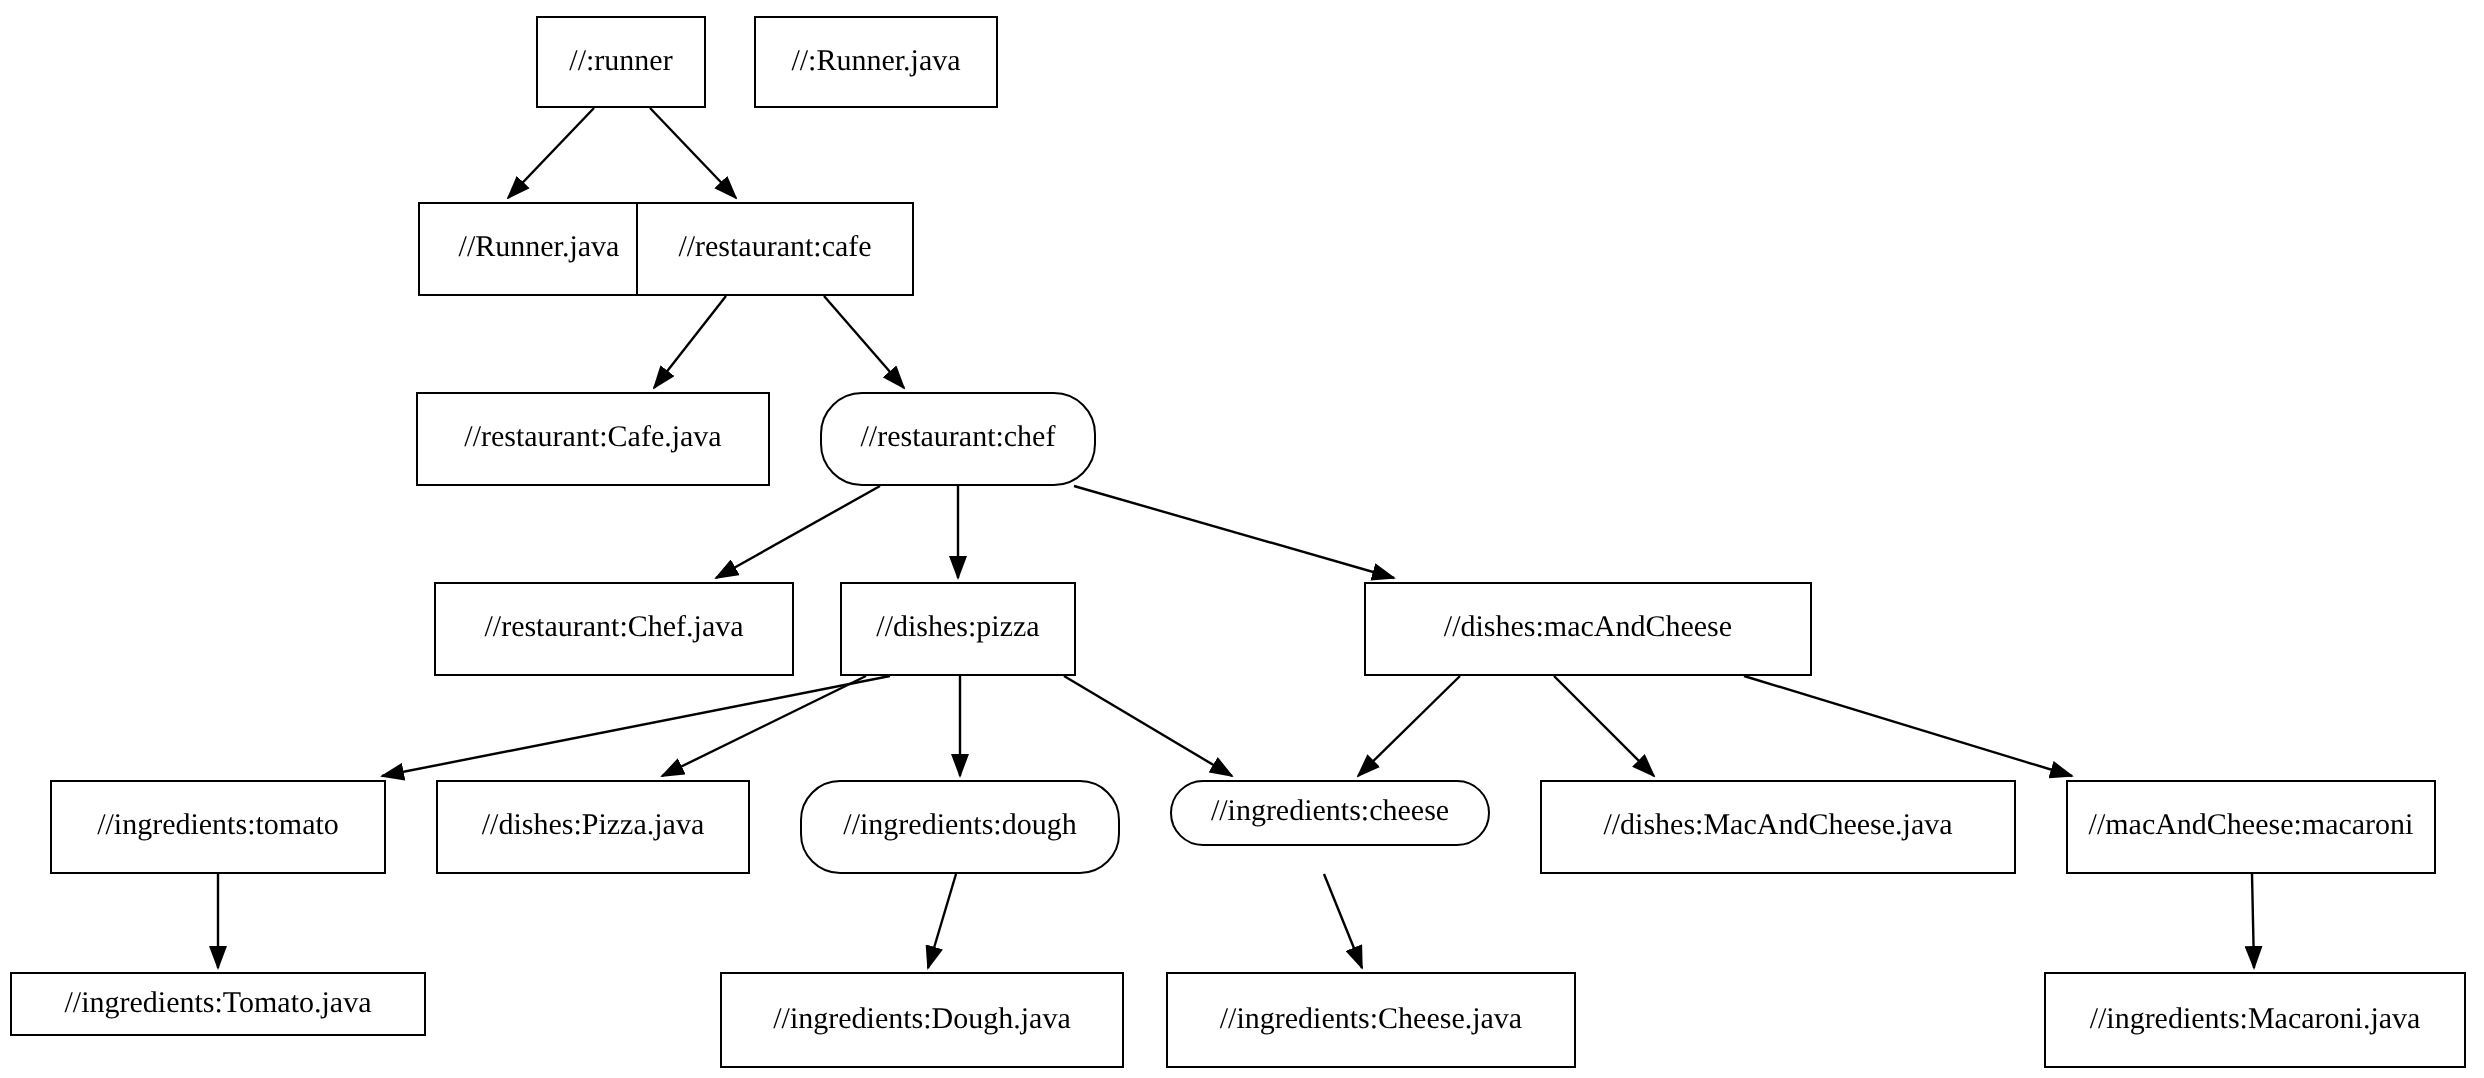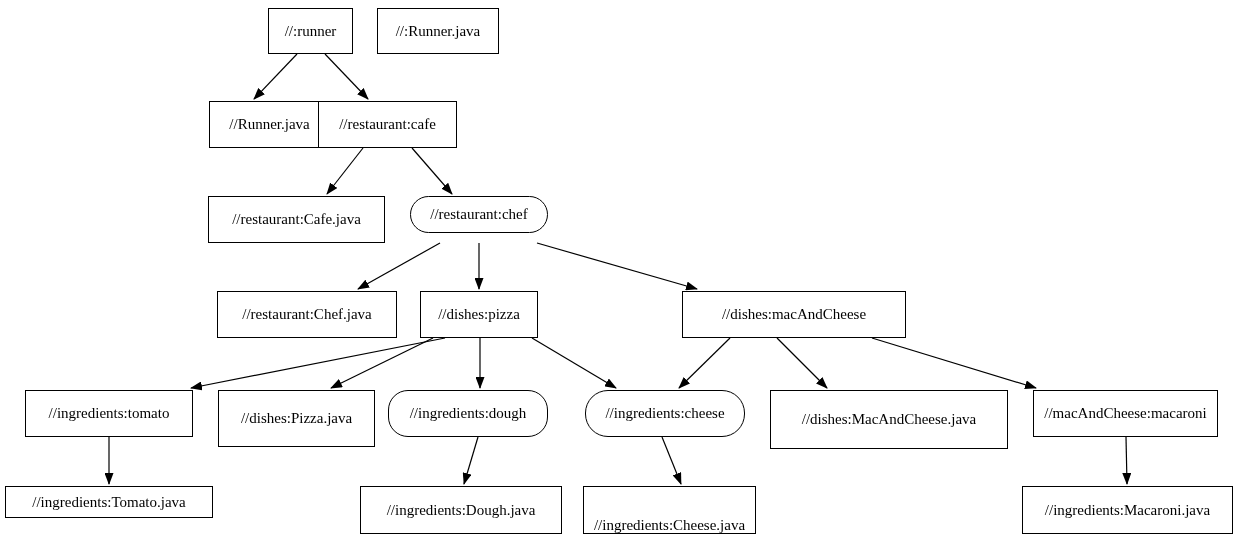--- a/index.html
+++ b/index.html
@@ -82,56 +82,56 @@
       </div>
       <div class="node" style="left: 173px; top: 101px; width: 121px; height: 47px; margin-left: 36px;">
         <span>//Runner.java</span>
       </div>
       <div class="node" style="left: 318px; top: 101px; width: 139px; height: 47px;">
         <span>//restaurant:cafe</span>
       </div>
       <div class="node" style="left: 208px; top: 196px; width: 177px; height: 47px;">
         <span>//restaurant:Cafe.java</span>
       </div>
-      <div class="node" style="left: 410px; top: 196px; width: 138px; height: 37px; border-radius: 21px;">
+      <div class="node" style="left: 410px; top: 196px; width: 138px; height: 47px; border-radius: 21px;">
         <span>//restaurant:chef</span>
       </div>
       <div class="node" style="left: 217px; top: 291px; width: 180px; height: 47px;">
         <span>//restaurant:Chef.java</span>
       </div>
       <div class="node" style="left: 420px; top: 291px; width: 118px; height: 47px; text-align: right;">
         <span>//dishes:pizza</span>
       </div>
       <div class="node" style="left: 682px; top: 291px; width: 224px; height: 47px;">
         <span>//dishes:macAndCheese</span>
       </div>
       <div class="node" style="left: 25px; top: 390px; width: 168px; height: 47px;">
         <span>//ingredients:tomato</span>
       </div>
-      <div class="node" style="left: 218px; top: 390px; width: 157px; height: 57px;">
+      <div class="node" style="left: 218px; top: 390px; width: 157px; height: 47px;">
         <span>//dishes:Pizza.java</span>
       </div>
-      <div class="node" style="left: 388px; top: 390px; width: 160px; height: 47px; border-radius: 20px;">
+      <div class="node" style="left: 400px; top: 390px; width: 160px; height: 47px; border-radius: 20px;">
         <span>//ingredients:dough</span>
       </div>
-      <div class="node" style="left: 585px; top: 390px; width: 160px; height: 47px; border-radius: 23px;">
+      <div class="node" style="left: 585px; top: 390px; width: 160px; height: 33px; border-radius: 23px;">
         <span>//ingredients:cheese</span>
       </div>
-      <div class="node" style="left: 770px; top: 390px; width: 238px; height: 59px;">
+      <div class="node" style="left: 770px; top: 390px; width: 238px; height: 47px;">
         <span>//dishes:MacAndCheese.java</span>
       </div>
       <div class="node" style="left: 1033px; top: 390px; width: 185px; height: 47px;">
         <span>//macAndCheese:macaroni</span>
       </div>
       <div class="node" style="left: 5px; top: 486px; width: 208px; height: 32px; text-align: center;">
         <span>//ingredients:Tomato.java</span>
       </div>
       <div class="node" style="left: 360px; top: 486px; width: 202px; height: 48px;">
         <span>//ingredients:Dough.java</span>
       </div>
-      <div class="node" style="left: 583px; top: 486px; width: 173px; height: 48px; align-items: flex-end;">
+      <div class="node" style="left: 583px; top: 486px; width: 205px; height: 48px;">
         <span>//ingredients:Cheese.java</span>
       </div>
       <div class="node" style="left: 1022px; top: 486px; width: 211px; height: 48px;">
         <span>//ingredients:Macaroni.java</span>
       </div>
     </div>
 </div>
 
 </body></html>

